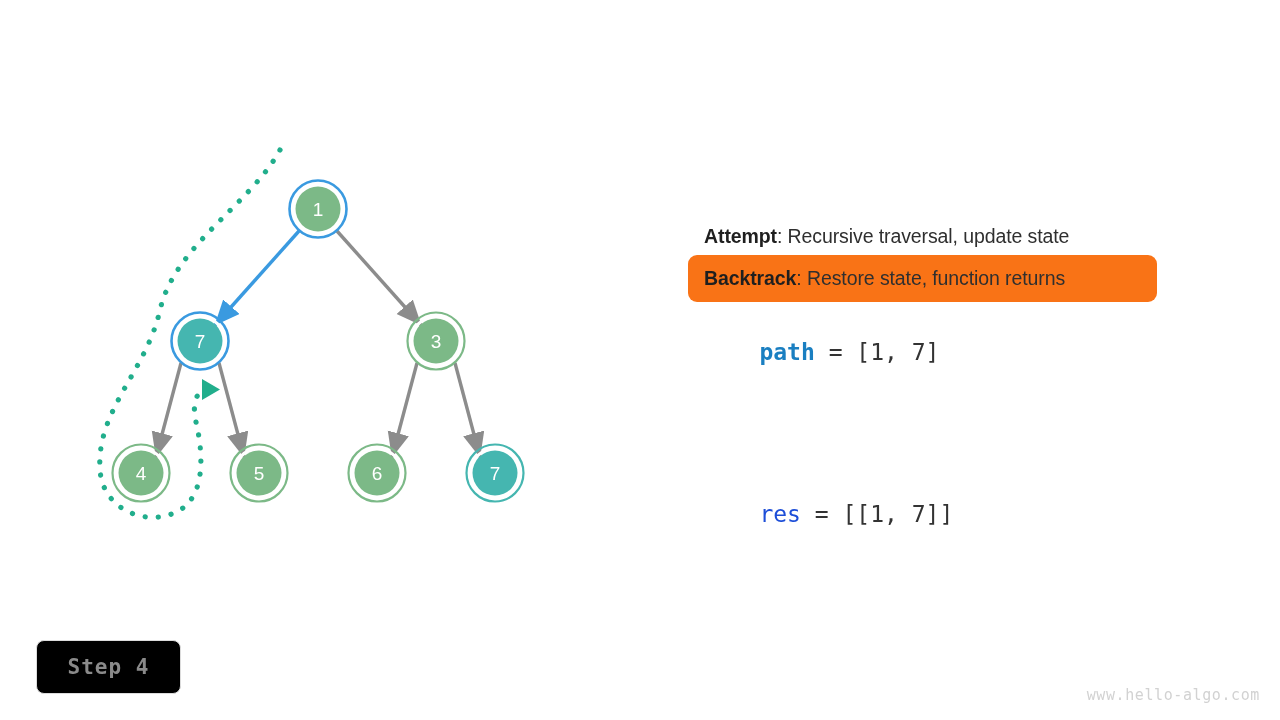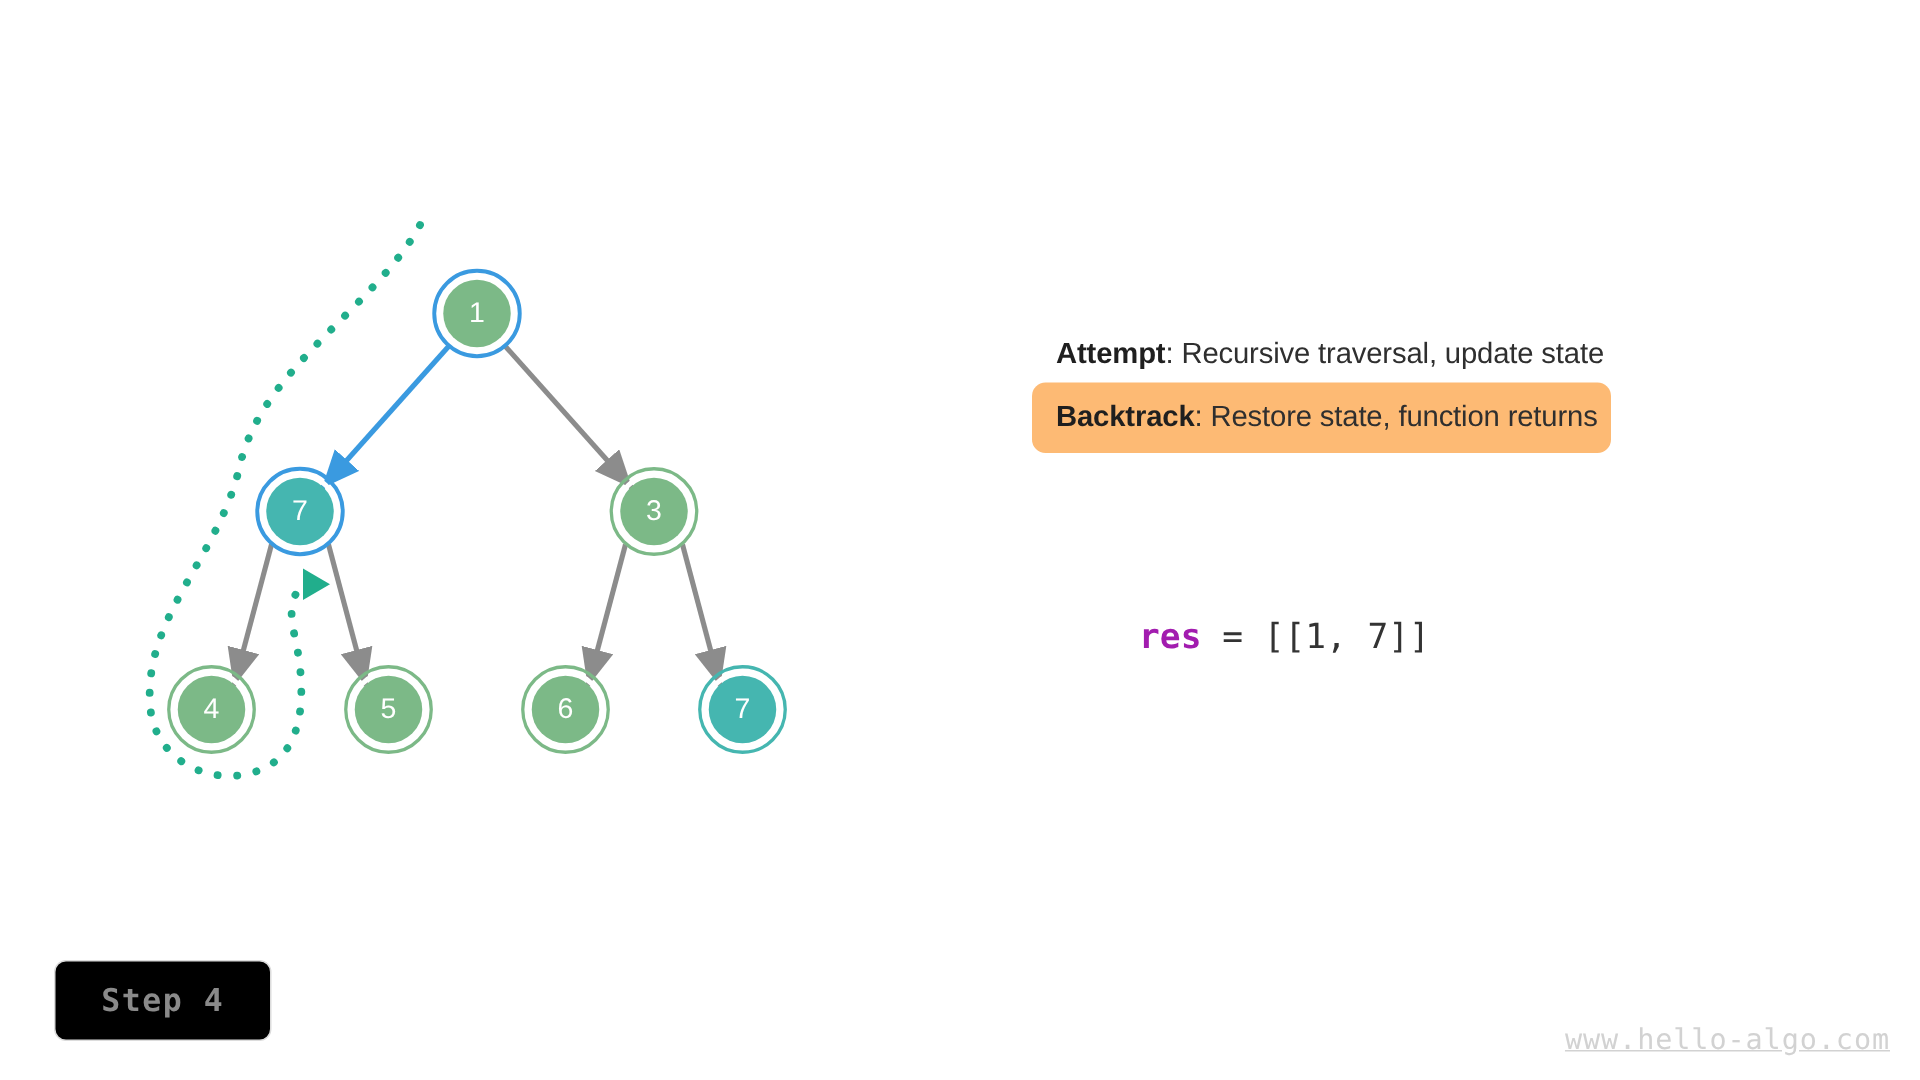--- a/index.html
+++ b/index.html
@@ -35,39 +35,39 @@
     font-size: 19.5px;
     color: #2f2f2f;
     line-height: 1.0;
     letter-spacing: -0.1px;
     padding: 5px 0 5px 16px;
     white-space: nowrap;
   }
   .desc-line b { font-weight: bold; color: #1f1f1f; text-align: right; }
   #desc-attempt { margin-bottom: 3px; }
   #desc-backtrack {
-    background: #fdba74;
+    background: #f97316;
     border-radius: 9px;
     padding: 14px 0 14px 16px;
     margin-left: 0px;
-    width: 386px;
+    width: 469px;
     box-sizing: border-box;
   }
   .state-line {
     font-family: "DejaVu Sans Mono", monospace;
     font-size: 23px;
     color: #333333;
     padding-left: 16px;
     white-space: pre;
     letter-spacing: 0px;
   }
   #state-path { margin-top: 11px; }
   #state-res  { margin-top: 84px; }
   .var-path { color: #1a7fc1; font-weight: bold; }
-  .var-res  { color: #a21caf; font-weight: bold; }
+  .var-res  { color: #1d4ed8; font-weight: normal; }
 
   
   #step-badge {
     position: absolute;
     left: 36px;
     top: 640px;
     width: 145px;
     height: 54px;
     border: 1px solid #dcdcdc;
     border-radius: 8px;
@@ -82,24 +82,23 @@
     letter-spacing: 1px;
     box-sizing: border-box;
   }
 
   
   #watermark {
     position: absolute;
     right: 20px;
     bottom: 16px;
     font-family: "DejaVu Sans Mono", monospace;
-    font-size: 19px;
+    font-size: 15px;
     color: #d2d2d2;
     letter-spacing: 0.6px;
-    text-decoration: underline;
   }
 </style>
 </head>
 <body>
 
 <svg id="tree-canvas" viewBox="0 0 660 620">
   <defs>
     <marker id="arrow-gray" markerWidth="9" markerHeight="9" refX="7.2" refY="3.2" orient="auto" markerUnits="strokeWidth">
       <path d="M0,0 L7.4,3.2 L0,6.4 z" fill="#8c8c8c"></path>
     </marker>
@@ -185,20 +184,23 @@
 <div id="info-panel">
 
   <div class="desc-line" id="desc-attempt">
     <b>Attempt</b><span>: Recursive traversal, update state</span>
   </div>
 
   <div class="desc-line" id="desc-backtrack">
     <b>Backtrack</b><span>: Restore state, function returns</span>
   </div>
 
+  <div class="state-line" id="state-path">
+    <span class="var-path">path</span><span> = [1, 7]</span>
+  </div>
 
   <div class="state-line" id="state-res">
     <span class="var-res">res</span><span> = [[1, 7]]</span>
   </div>
 
 </div>
 
 <div id="step-badge">Step 4</div>
 
 <div id="watermark">www.hello-algo.com</div>

